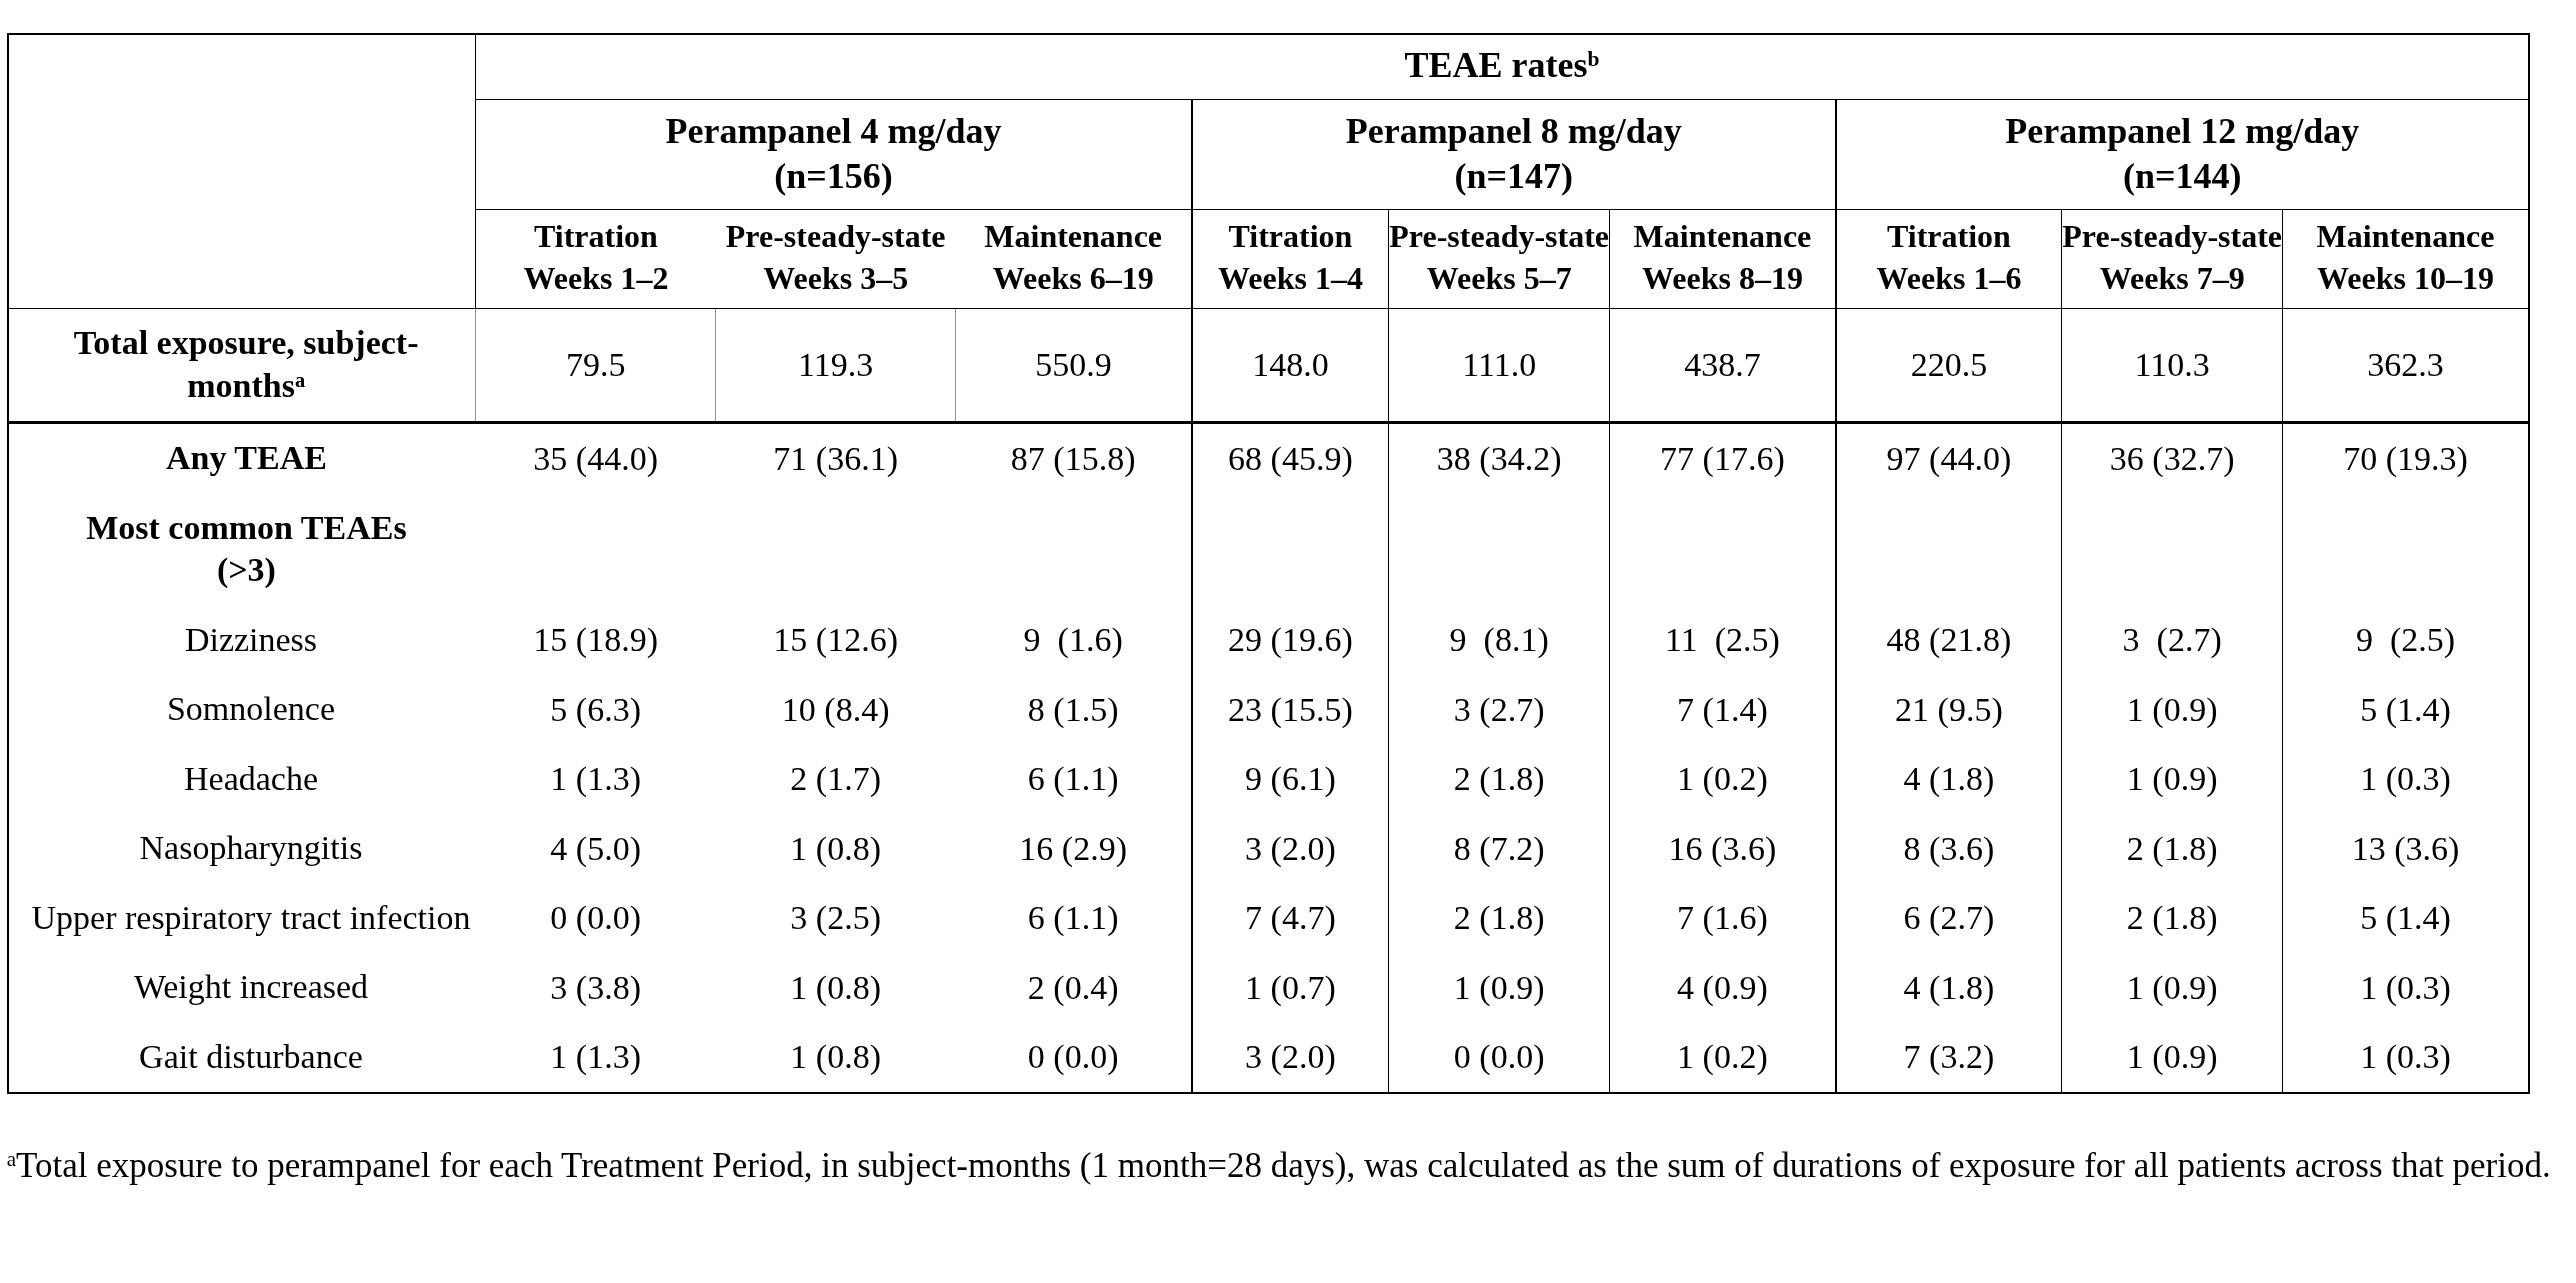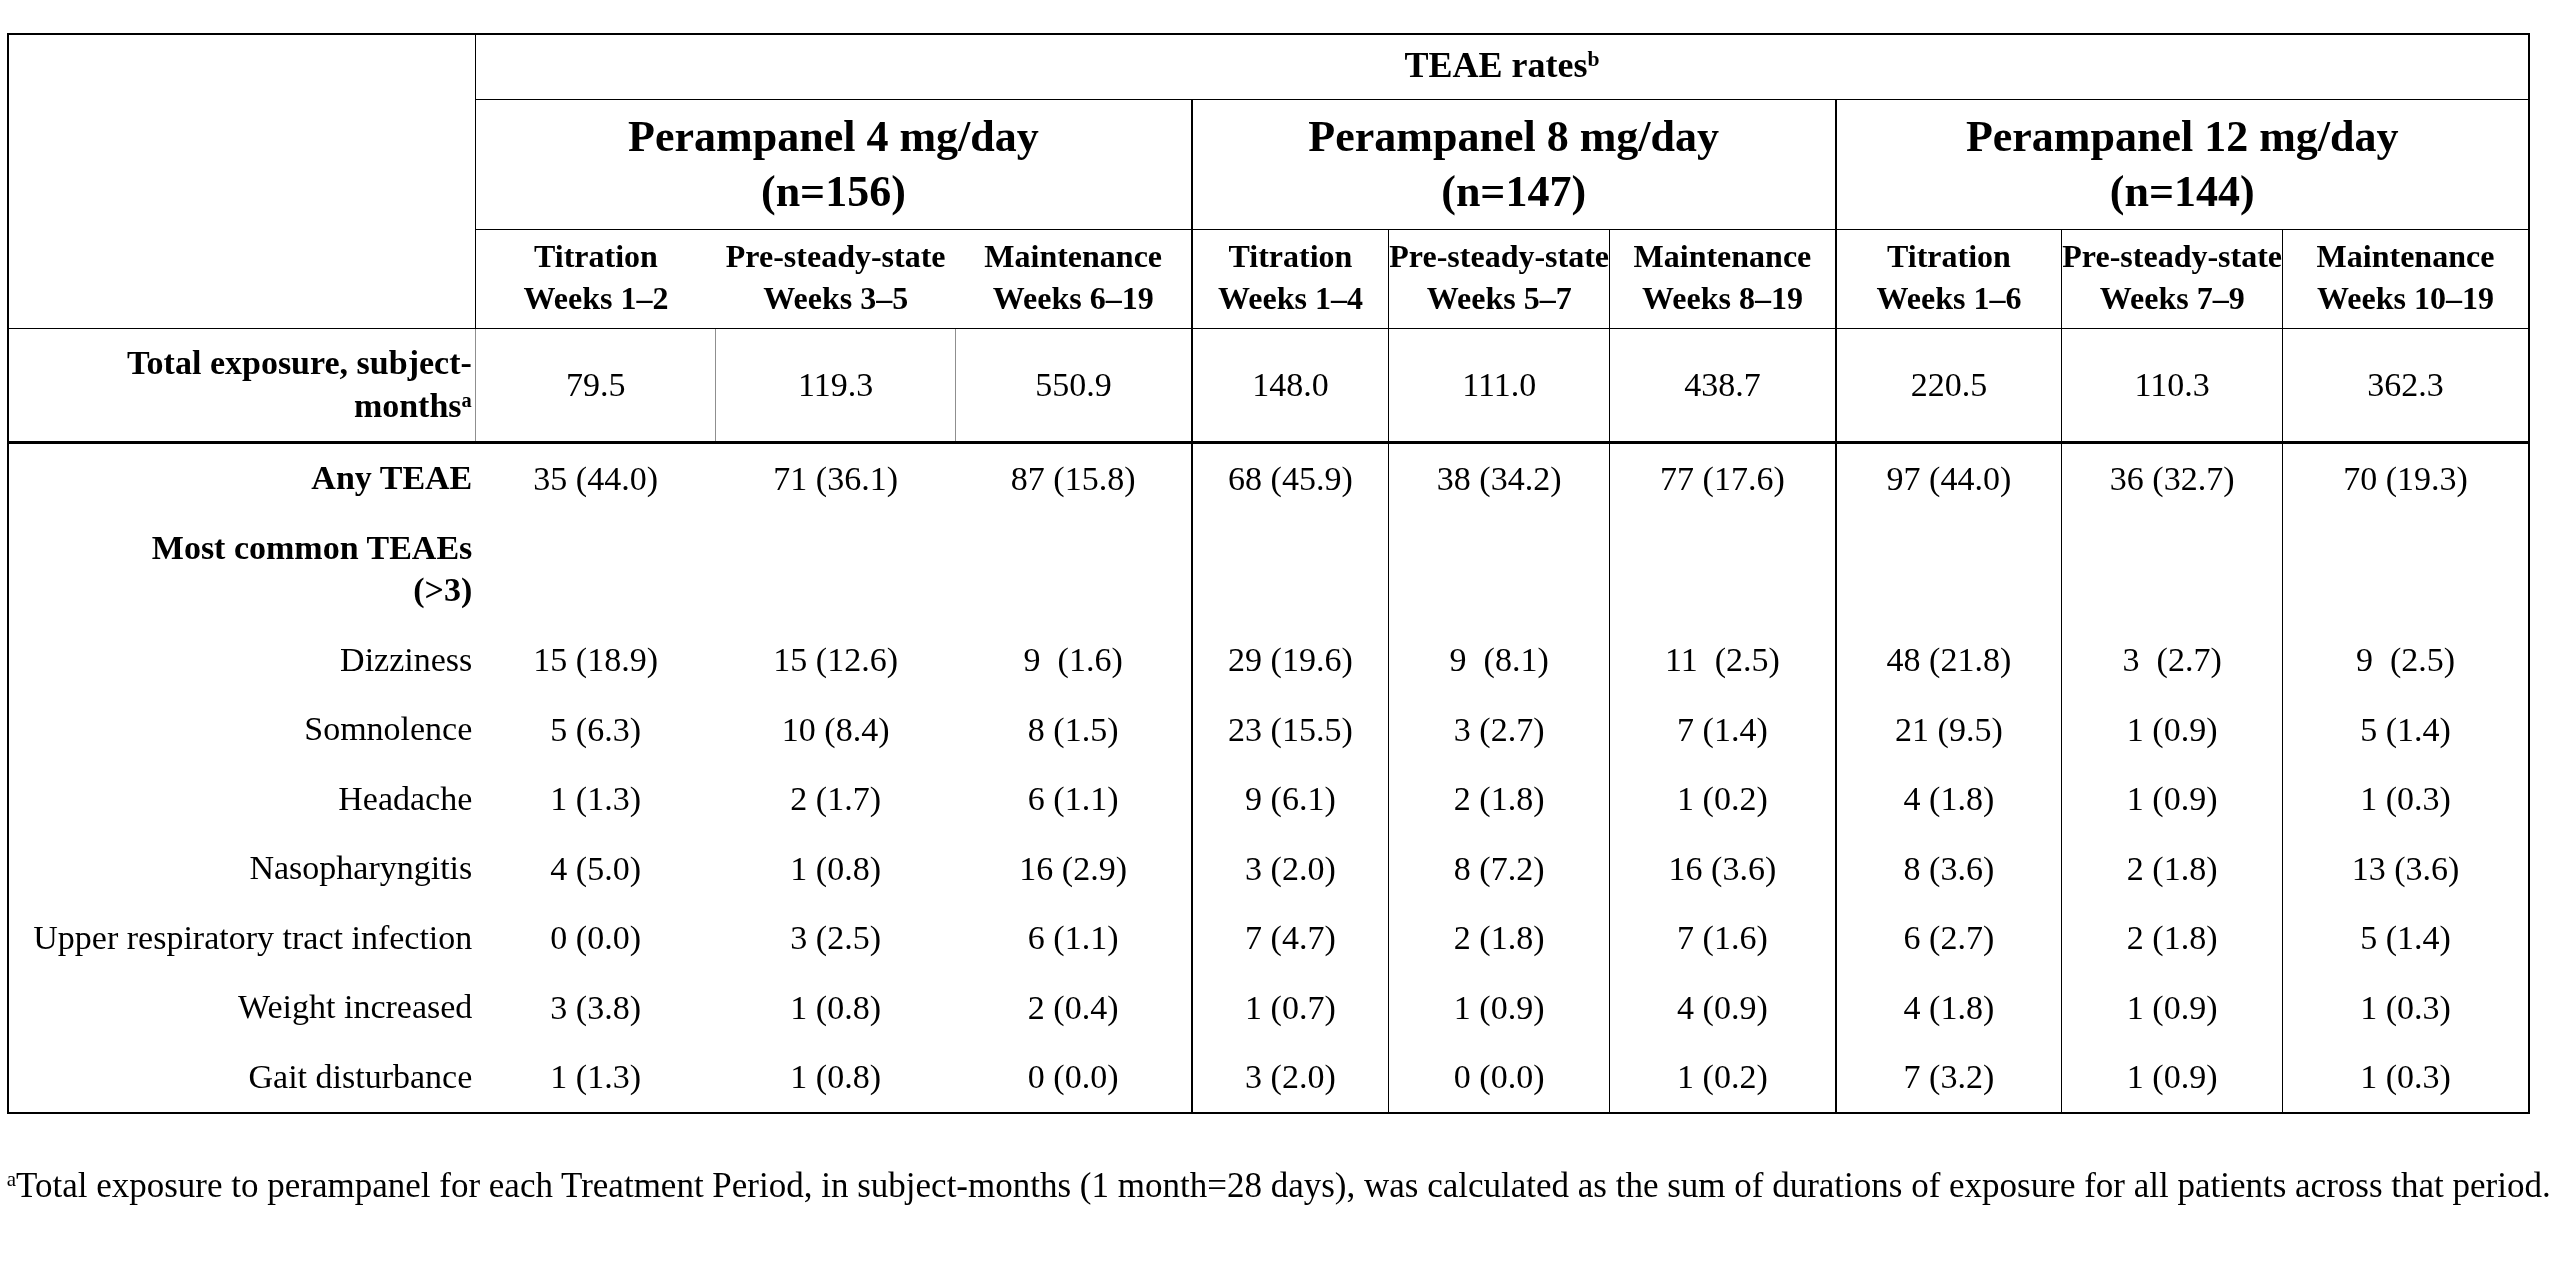--- a/index.html
+++ b/index.html
@@ -11,31 +11,31 @@
 
   table.teae { width:2156px; border-collapse:collapse; table-layout:fixed;
                border:2.5px solid #000; margin-top:25px; }
   th, td { font-size:34px; vertical-align:middle; word-wrap:break-word; }
 
   .corner { border-right:1.7px solid #000; border-bottom:1.7px solid #000; }
 
   .teae-rates { font-weight:bold; text-align:center; font-size:36px;
                 padding:8.4px 0 13.5px 0; border-bottom:1.7px solid #000; }
 
-  .group { font-weight:bold; text-align:center; font-size:44px; line-height:1.25;
+  .group { font-weight:bold; text-align:center; font-size:36px; line-height:1.25;
            padding:8.4px 0 10px 0; border-bottom:1.7px solid #000; }
   .g1, .g2 { border-left:2.5px solid #000; }
 
   .period { font-weight:bold; text-align:center; font-size:32px; line-height:1.3;
             padding:6.7px 0 8.4px 0; border-bottom:1.7px solid #000; }
   .p3, .p6 { border-left:2.5px solid #000; }
   .p4, .p5, .p7, .p8 { border-left:1.7px solid #000; }
 
   tbody td { padding:13.5px 3.4px; }
-  .stub { text-align:right; padding-left:11.8px; line-height:1.25; white-space:pre-line; }
+  .stub { text-align:center; padding-left:11.8px; line-height:1.25; white-space:pre-line; }
   .stub.bold { font-weight:bold; }
   .stub.indent { padding-left:21px; }
   .val { text-align:center; white-space:pre; }
   .val.c3, .val.c6 { border-left:2.5px solid #000; }
   .val.c4, .val.c5, .val.c7, .val.c8 { border-left:1.7px solid #000; }
 
   tr.exposure td { border-bottom:3.4px solid #000; }
   tr.exposure .val.c0, tr.exposure .val.c1, tr.exposure .val.c2 { border-left:0.8px solid #8f8f8f; }
 
   sup { font-size:60%; vertical-align:baseline; position:relative; top:-0.5em; line-height:0; }

